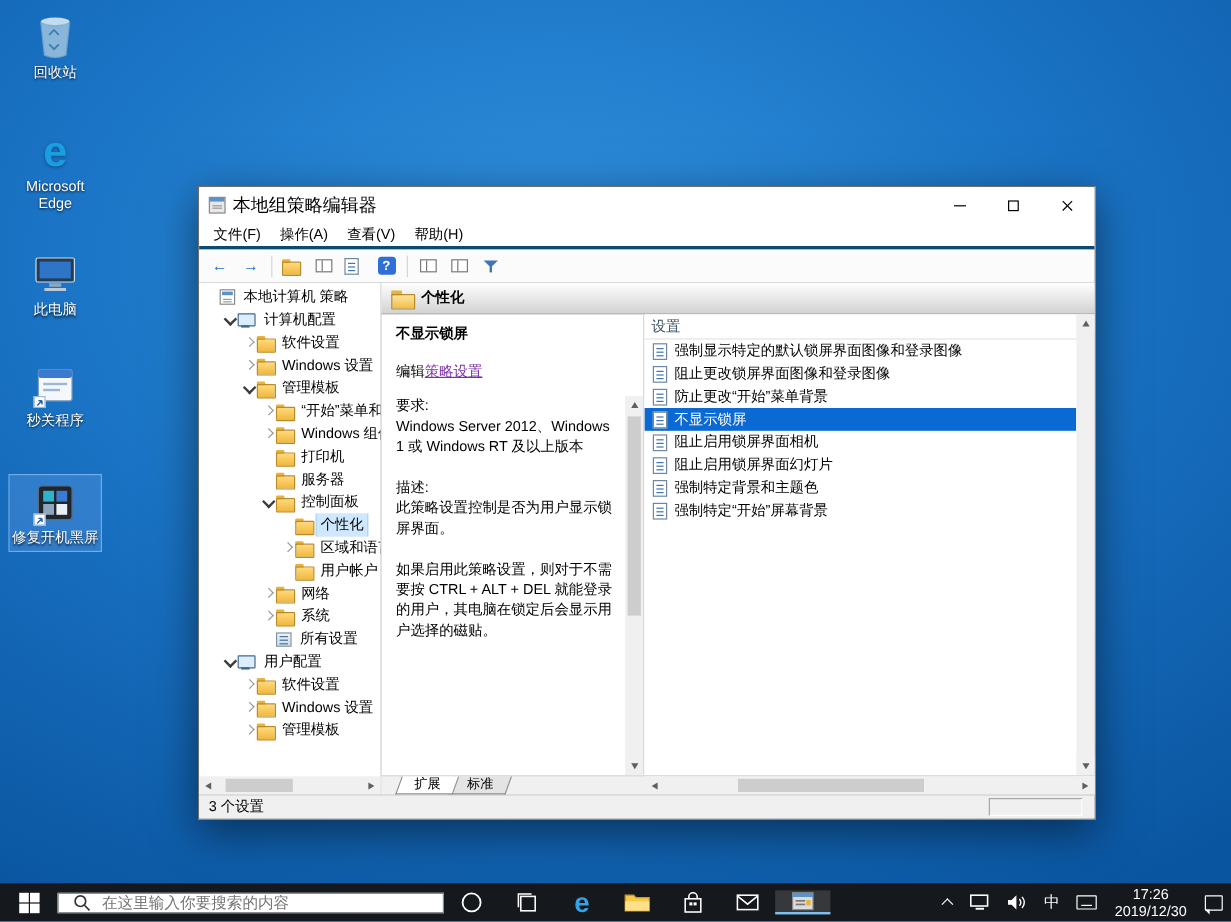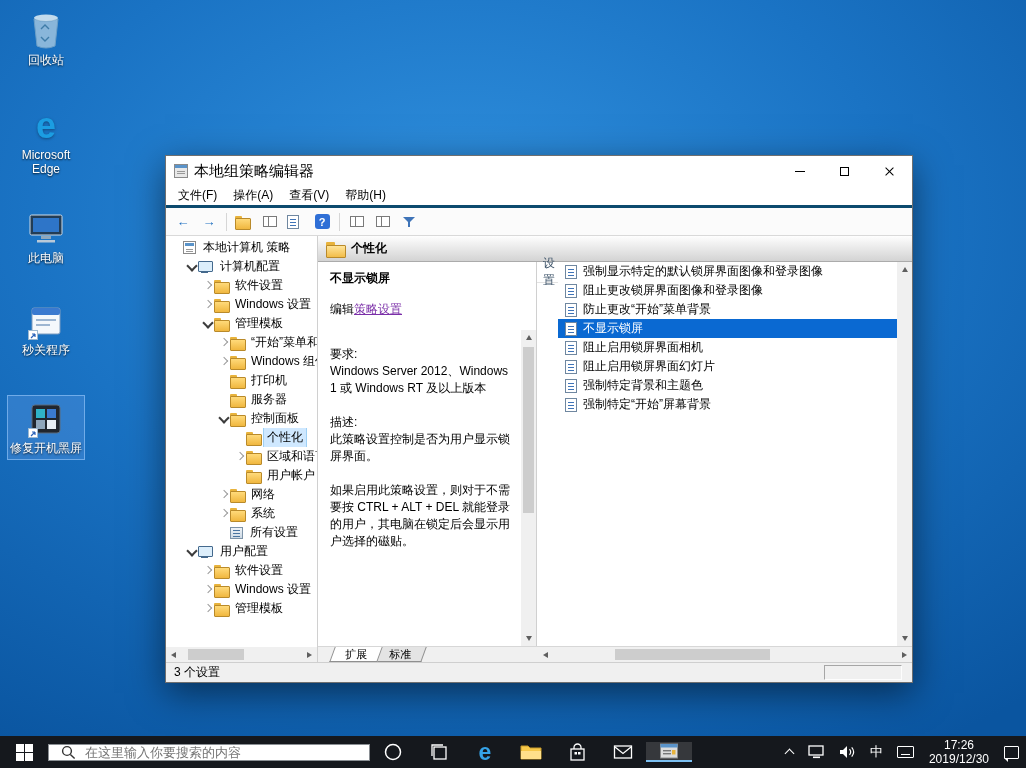--- a/index.html
+++ b/index.html
@@ -70,25 +70,25 @@
 .i-fold-lg{width:18px;height:14px;position:relative}
 .i-fold-lg::before{content:"";position:absolute;left:0;top:0;width:9px;height:5px;background:#e8b33c;border-radius:1px 1px 0 0}
 .i-fold-lg::after{content:"";position:absolute;left:0;top:3px;width:18px;height:11px;background:linear-gradient(#ffe49a,#f2bd49);border:1px solid #b98a2a;border-radius:1px}
 .split{flex:1;display:flex;min-height:0}
 .desc-pane{flex:0 0 219px;width:219px;border-right:1px solid #d0d0d0;display:flex;flex-direction:column;padding:8px 0 0 12px}
 .policy-title{font-weight:bold;margin-bottom:14px}
 .edit-line{margin-bottom:12px}
 .plink{color:#7b2fa8;text-decoration:underline;cursor:pointer}
 .desc-scroll-wrap{flex:1;display:flex;min-height:0;overflow:hidden}
 .desc-text{flex:1;line-height:17px;padding-right:6px;overflow:hidden}
-.dlabel{margin-top:16px}
+.dlabel{margin-top:0}
 .dpar{margin-bottom:17px}
 .mt{margin-top:0}
 
-.list-pane{flex:1;display:flex;background:#fff;min-width:0}
+.list-pane{flex:1;display:flex;flex-direction:column;background:#fff;min-width:0}
 .list-header{flex:0 0 21px;height:21px;display:flex;align-items:center;padding-left:6px;color:#3c5268;border-bottom:1px solid #e3e3e3}
 .lrows{flex:1;overflow:hidden}
 .lrow{display:flex;align-items:center;height:19px;padding-left:7px;white-space:nowrap}
 .lrow.sel{background:#0a69d2;color:#fff}
 .i-doc{flex:0 0 12px;width:12px;height:14px;margin-right:6px;background:#fff;border:1px solid #6f87a0;position:relative}
 .i-doc::before{content:"";position:absolute;left:2px;top:3px;width:6px;height:1px;background:#3f74b8;box-shadow:0 3px 0 #3f74b8,0 6px 0 #3f74b8}
 
 
 .vscroll{flex:0 0 15px;width:15px;background:#f0f0f0;display:flex;flex-direction:column}
 .hscroll{height:15px;flex:0 0 15px;background:#f0f0f0;display:flex;align-items:center}

